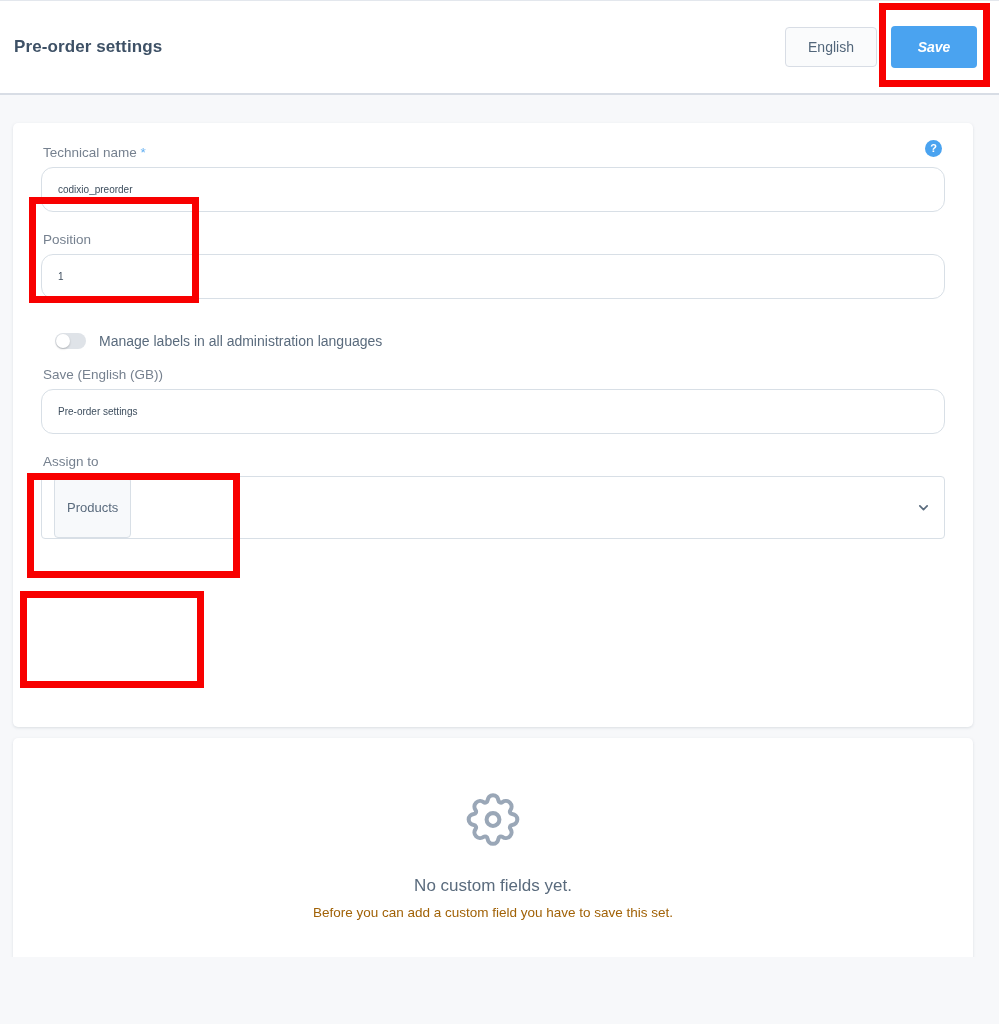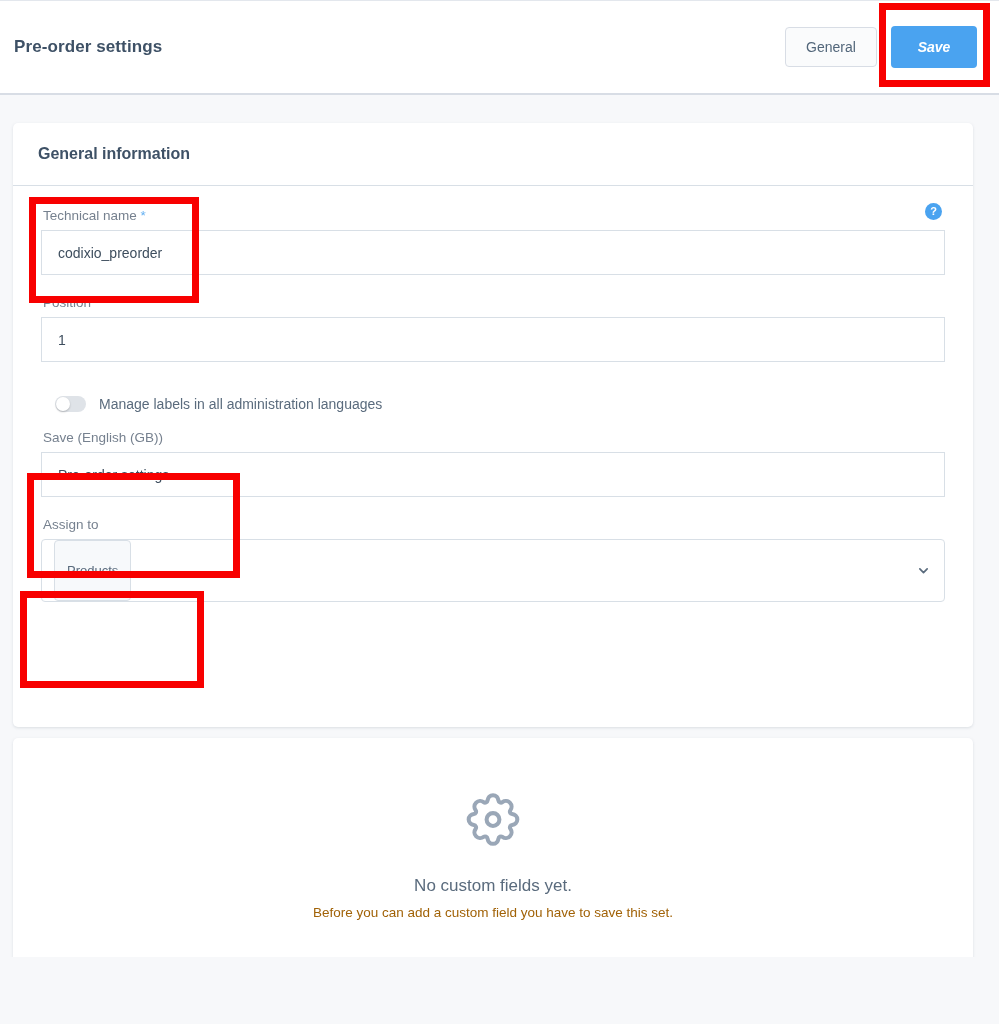--- a/index.html
+++ b/index.html
@@ -111,22 +111,22 @@
     color: #76818f;
     margin-bottom: 7px;
     padding-left: 2px;
   }
   .req { color: #64b0f2; }
   .input {
     width: 100%;
     height: 45px;
     background: #ffffff;
     border: 1px solid #d8dfe6;
-    border-radius: 0;
-    font-size: 14px;
+    border-radius: 12px;
+    font-size: 10px;
     color: #3e4e5e;
     font-family: "Liberation Sans", sans-serif;
     padding: 8px 16px;
     outline: none;
   }
   .help-icon {
     position: absolute;
     right: 3px;
     top: -5px;
     width: 17px;
@@ -234,30 +234,27 @@
   }
 </style>
 </head>
 <body>
 
 <div class="page">
 
   <div class="topbar">
     <div class="topbar-title">Pre-order settings</div>
     <div class="topbar-actions">
-      <button class="btn-cancel">General</button>
+      <button class="btn-cancel">English</button>
       <button class="btn-save">Save</button>
     </div>
   </div>
 
   <div class="card" id="card-general">
 
-    <div class="card-header">
-      <div class="card-title">General information</div>
-    </div>
 
     <div class="card-body">
 
       <div class="field">
         <span class="help-icon">?</span>
         <label class="field-label">
           <span>Technical name</span>
           <span class="req">*</span>
         </label>
         <input class="input" type="text" value="codixio_preorder" style="">

